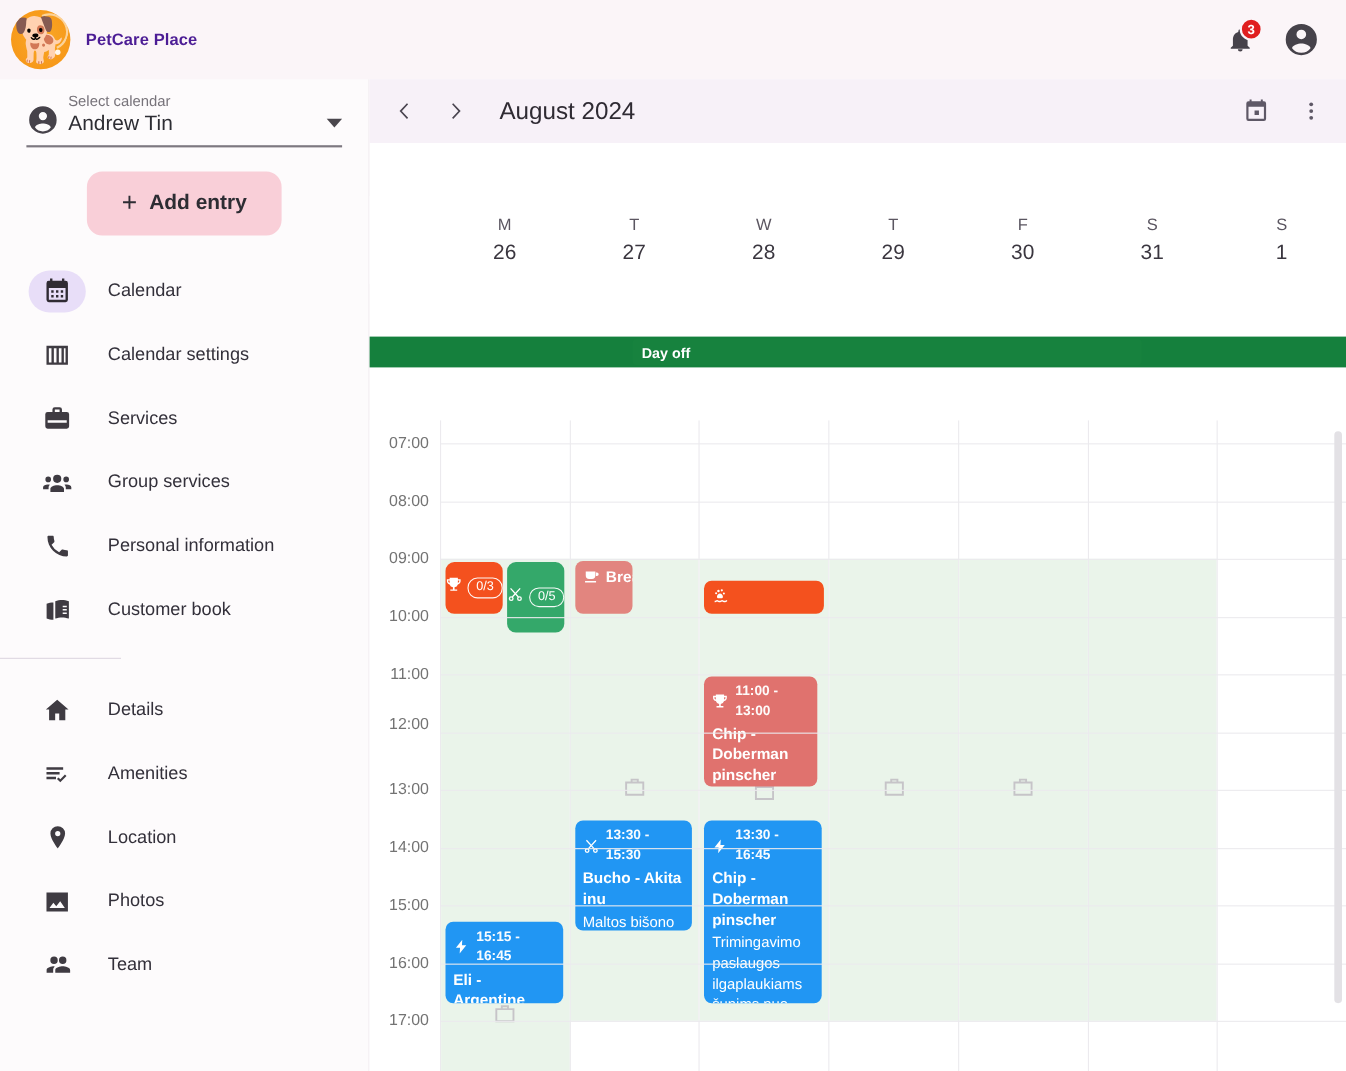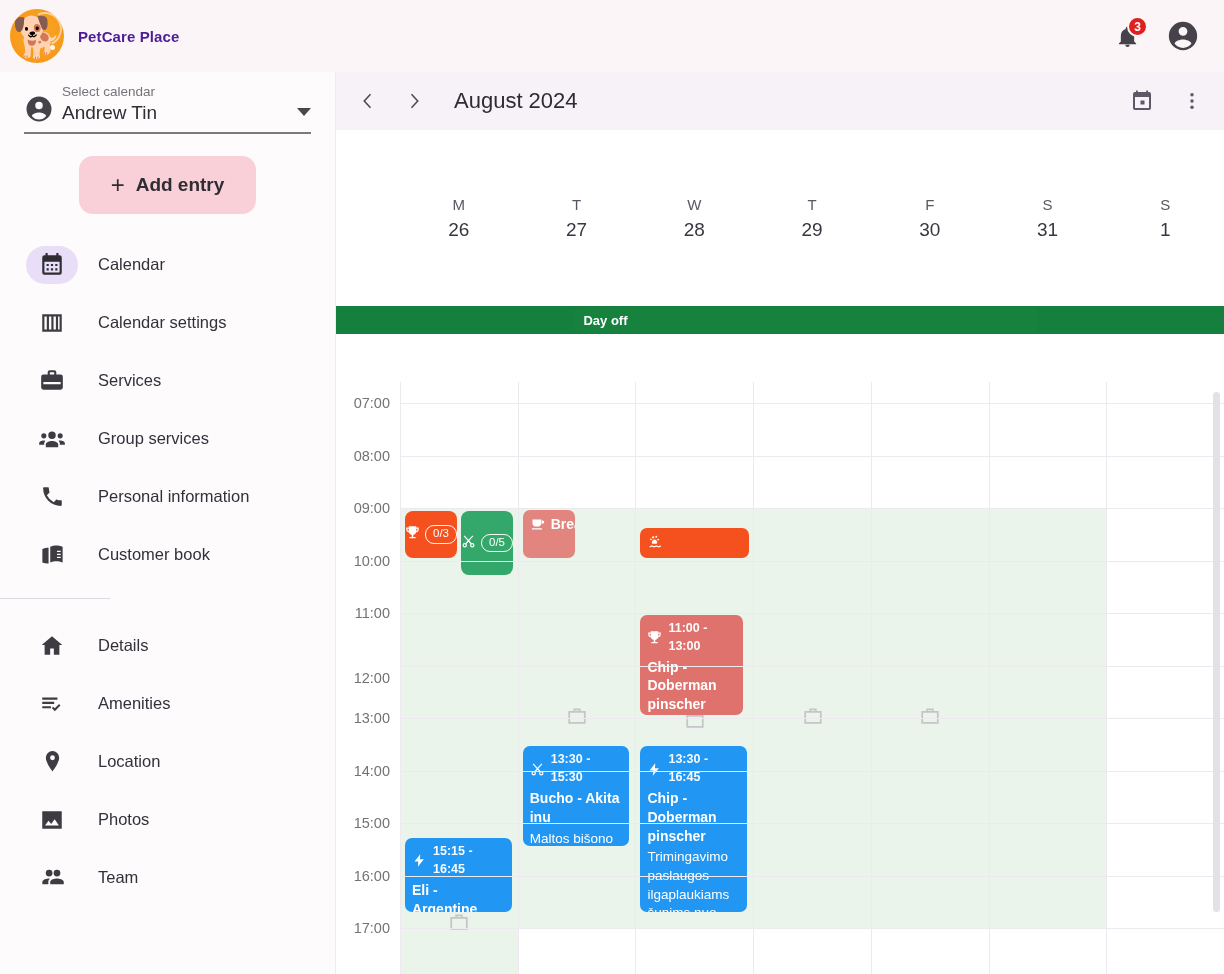--- a/index.html
+++ b/index.html
@@ -391,21 +391,21 @@
       </div>
 
       <div class="grid-scroll">
         <div class="grid-inner" id="grid-inner">
           <div class="time-gutter" id="time-gutter">
               <div class="time-label" style="top: 21px;">07:00</div>
               <div class="time-label" style="top: 73.5px;">08:00</div>
               <div class="time-label" style="top: 126px;">09:00</div>
               <div class="time-label" style="top: 178.5px;">10:00</div>
               <div class="time-label" style="top: 231px;">11:00</div>
-              <div class="time-label" style="top: 296px; text-align: center;">12:00</div>
+              <div class="time-label" style="top: 277px; text-align: center;">12:00</div>
               <div class="time-label" style="top: 336px;">13:00</div>
               <div class="time-label" style="top: 388.5px;">14:00</div>
               <div class="time-label" style="top: 441px;">15:00</div>
               <div class="time-label" style="top: 493.5px;">16:00</div>
               <div class="time-label" style="top: 546px; text-align: center;">17:00</div>
               <div class="time-label" style="top: 598.5px;">18:00</div>
               <div class="time-label" style="top: 651px;">19:00</div>
               <div class="time-label" style="top: 703.5px;">20:00</div>
             </div>
           <div class="cols" id="cols">

